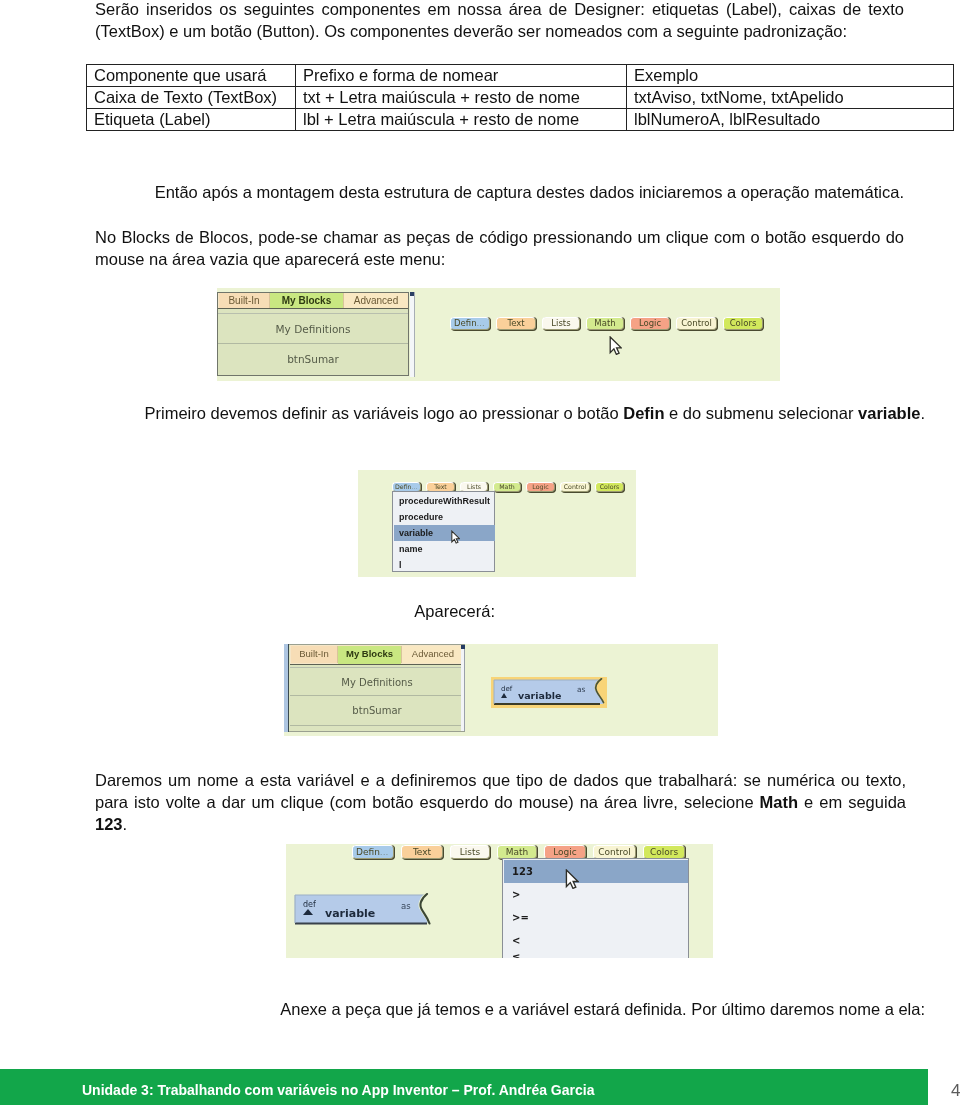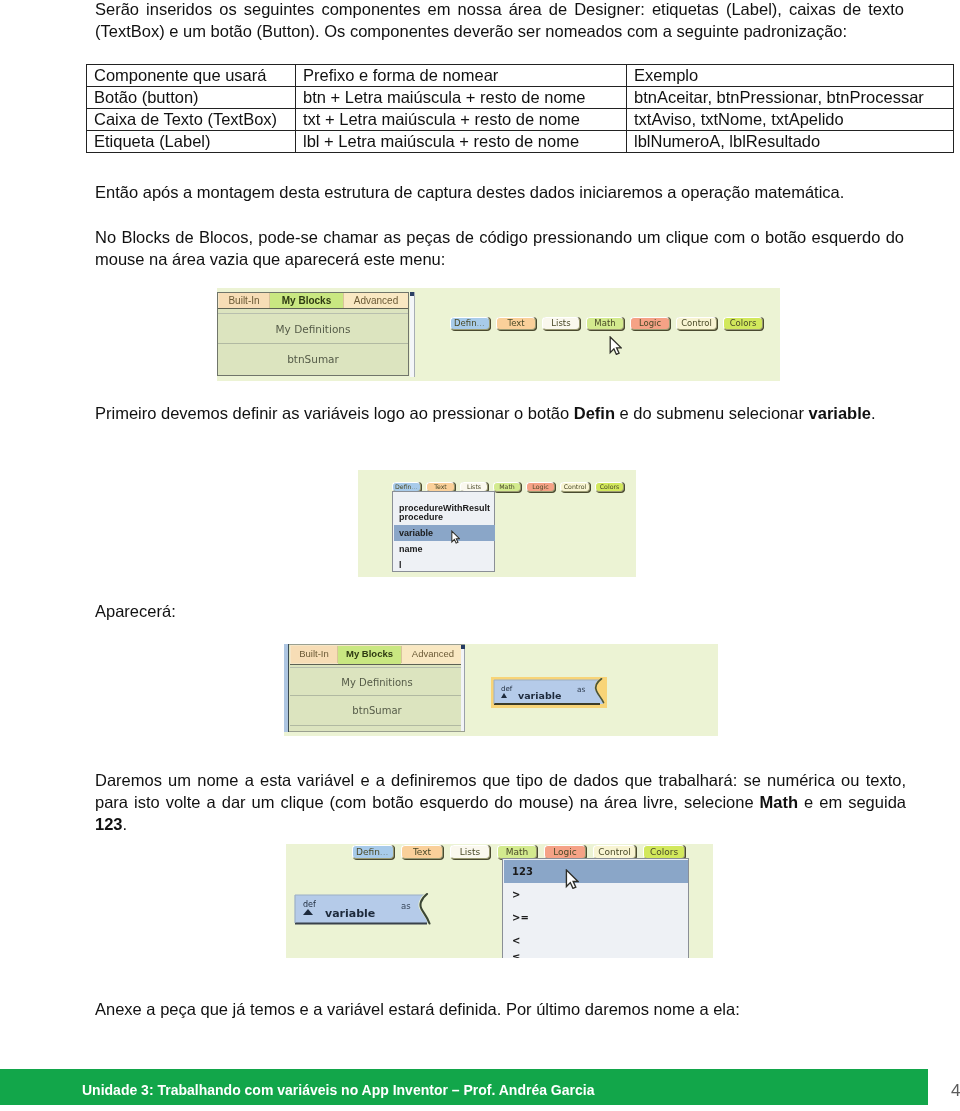--- a/index.html
+++ b/index.html
@@ -1,21 +1,21 @@
 <!DOCTYPE html>
 <html><head>
 <meta charset="utf-8">
 <style>
   html,body{margin:0;padding:0;}
   body{width:960px;height:1111px;background:#ffffff;font-family:"Liberation Sans",sans-serif;position:relative;overflow:hidden;
        -webkit-font-smoothing:antialiased;}
   .page{position:absolute;left:0;top:0;width:960px;height:1111px;}
 
   
-  .para{position:absolute;font-size:16.5px;color:#111111;line-height:22px;letter-spacing:0px;}
+  .para{position:absolute;font-size:16.5px;color:#111111;line-height:22px;letter-spacing:0px;text-align:right;}
   .just{text-align:justify;text-align-last:left;}
   .b{font-weight:bold;}
 
   
   .tbl{position:absolute;border-collapse:collapse;table-layout:fixed;}
   .tbl td{border:1px solid #222;font-size:16.5px;color:#111;padding:0 12px 0 7px;height:21px;line-height:19px;vertical-align:middle;}
 
   
   .fig{position:absolute;overflow:hidden;}
 
@@ -50,25 +50,20 @@
     <colgroup>
         <col style="width:209px">
         <col style="width:331px">
         <col style="width:327px">
       </colgroup>
     <tbody>
       <tr>
         <td>Componente que usará</td>
         <td>Prefixo e forma de nomear</td>
         <td>Exemplo</td>
-      </tr>
-      <tr>
-        <td>Botão (button)</td>
-        <td>btn + Letra maiúscula + resto de nome</td>
-        <td>btnAceitar, btnPressionar, btnProcessar</td>
       </tr>
       <tr>
         <td>Caixa de Texto (TextBox)</td>
         <td>txt + Letra maiúscula + resto de nome</td>
         <td>txtAviso, txtNome, txtApelido</td>
       </tr>
       <tr>
         <td>Etiqueta (Label)</td>
         <td>lbl + Letra maiúscula + resto de nome</td>
         <td>lblNumeroA, lblResultado</td>
@@ -125,21 +120,21 @@
     <div class="palette" style="position:absolute;left:34px;top:12px;">
         <div class="pbtn" style="left: 0px; top: 0px; width: 29px; height: 10px; line-height: 8px; font-size: 6.25px; background: rgb(168, 203, 234); text-align: left; padding-left: 2px; box-sizing: border-box;">Defin<span style="opacity: 0.45;">...</span></div>
         <div class="pbtn" style="left: 34px; top: 0px; width: 29px; height: 10px; line-height: 8px; font-size: 6.25px; background: rgb(250, 208, 154);">Text</div>
         <div class="pbtn" style="left: 68px; top: 0px; width: 28px; height: 10px; line-height: 8px; font-size: 6.25px; background: rgb(250, 248, 238);">Lists</div>
         <div class="pbtn" style="left: 101px; top: 0px; width: 28px; height: 10px; line-height: 8px; font-size: 6.25px; background: rgb(211, 234, 142);">Math</div>
         <div class="pbtn" style="left: 134px; top: 0px; width: 29px; height: 10px; line-height: 8px; font-size: 6.25px; background: rgb(245, 162, 134);">Logic</div>
         <div class="pbtn" style="left: 168px; top: 0px; width: 30px; height: 10px; line-height: 8px; font-size: 6.25px; background: rgb(248, 244, 210);">Control</div>
         <div class="pbtn" style="left: 203px; top: 0px; width: 29px; height: 10px; line-height: 8px; font-size: 6.25px; background: rgb(210, 232, 92);">Colors</div>
       </div>
     <div class="menu" style="position:absolute;left:34px;top:21px;width:103px;height:81px;background:#eef1f5;border:1px solid #8a8f96;box-sizing:border-box;">
-      <div class="mi" style="top:1px;margin-top:7px;">procedureWithResult</div>
+      <div class="mi" style="top:1px;">procedureWithResult</div>
       <div class="mi" style="top:17px;">procedure</div>
       <div class="mi sel" style="top:33px;">variable</div>
       <div class="mi" style="top:49px;">name</div>
       <div class="mi" style="top:65px;">l</div>
     </div>
     <svg class="cursor" style="position:absolute;left:93px;top:60px;z-index:5;" width="9" height="14" viewBox="0 0 13 19">
       <path d="M1.2 1 L1.2 16.6 L4.9 12.9 L7.4 18.4 L10.1 17.2 L7.6 11.9 L12.2 11.9 Z" fill="#ffffff" stroke="#2e2e28" stroke-width="1.5" stroke-linejoin="miter"></path>
     </svg>
   </div>
 

